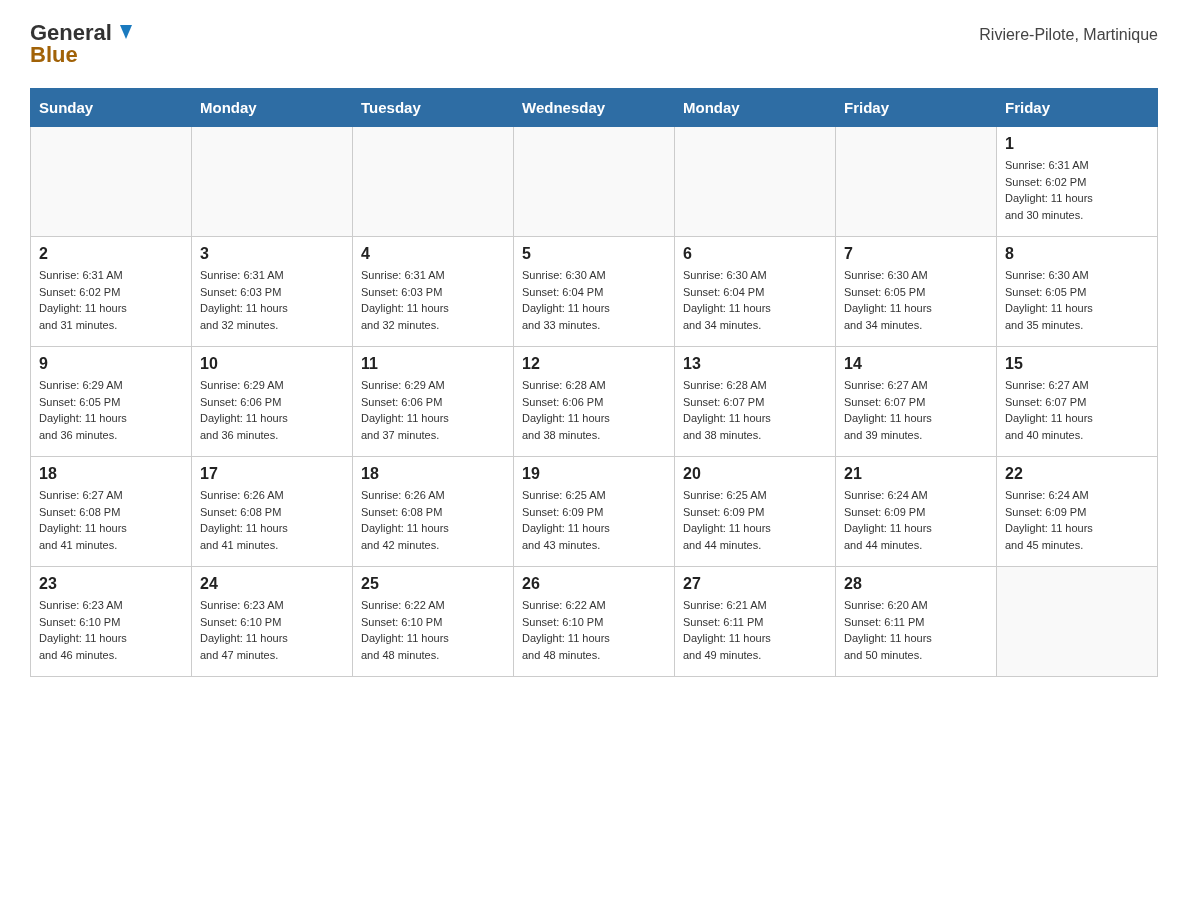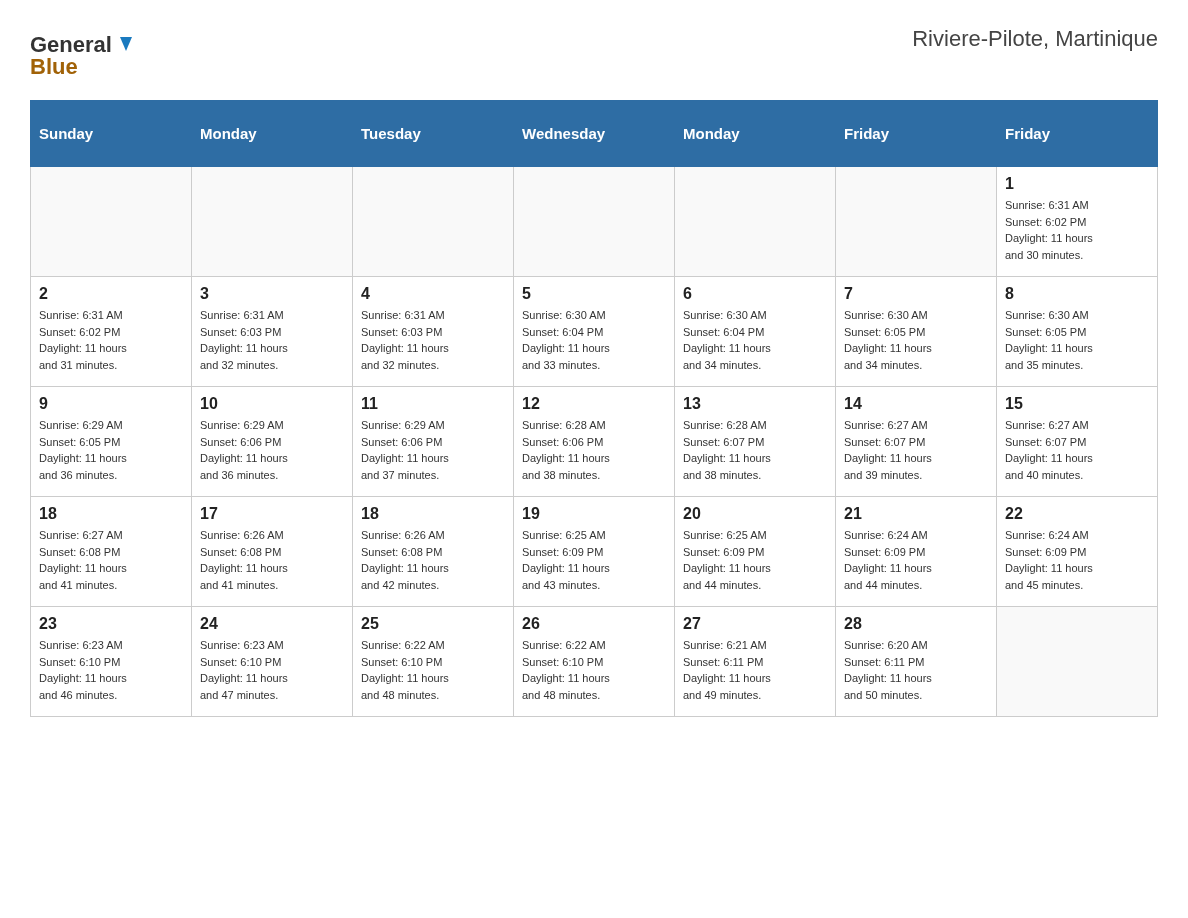--- a/index.html
+++ b/index.html
@@ -13,21 +13,20 @@
     .header {
       display: flex;
       justify-content: space-between;
       align-items: flex-start;
       margin-bottom: 20px;
     }
     .logo {
       display: flex;
       align-items: center;
       gap: 4px;
-      margin-top: 12px;
     }
     .logo-text-general {
       font-size: 22px;
       font-weight: bold;
       color: #333;
     }
     .logo-text-blue {
       font-size: 22px;
       font-weight: bold;
       color: #a16207;
@@ -35,35 +34,35 @@
     .title-section {
       text-align: right;
     }
     .month-title {
       font-size: 48px;
       font-weight: normal;
       color: #222;
       line-height: 1.1;
     }
     .location-title {
-      font-size: 22px;
+      font-size: 16px;
       color: #444;
       margin-top: 6px;
     }
     .calendar-table {
       width: 100%;
       border-collapse: collapse;
       table-layout: fixed;
     }
     .calendar-table thead tr th {
       background: #2e6da4;
       color: #fff;
       font-size: 15px;
       font-weight: bold;
-      padding: 24px 8px;
+      padding: 10px 8px;
       text-align: left;
       border: 1px solid #2e6da4;
     }
     .calendar-table tbody tr td {
       vertical-align: top;
       padding: 8px 8px 6px 8px;
       border: 1px solid #ccc;
       font-size: 12px;
       color: #333;
       height: 110px;

